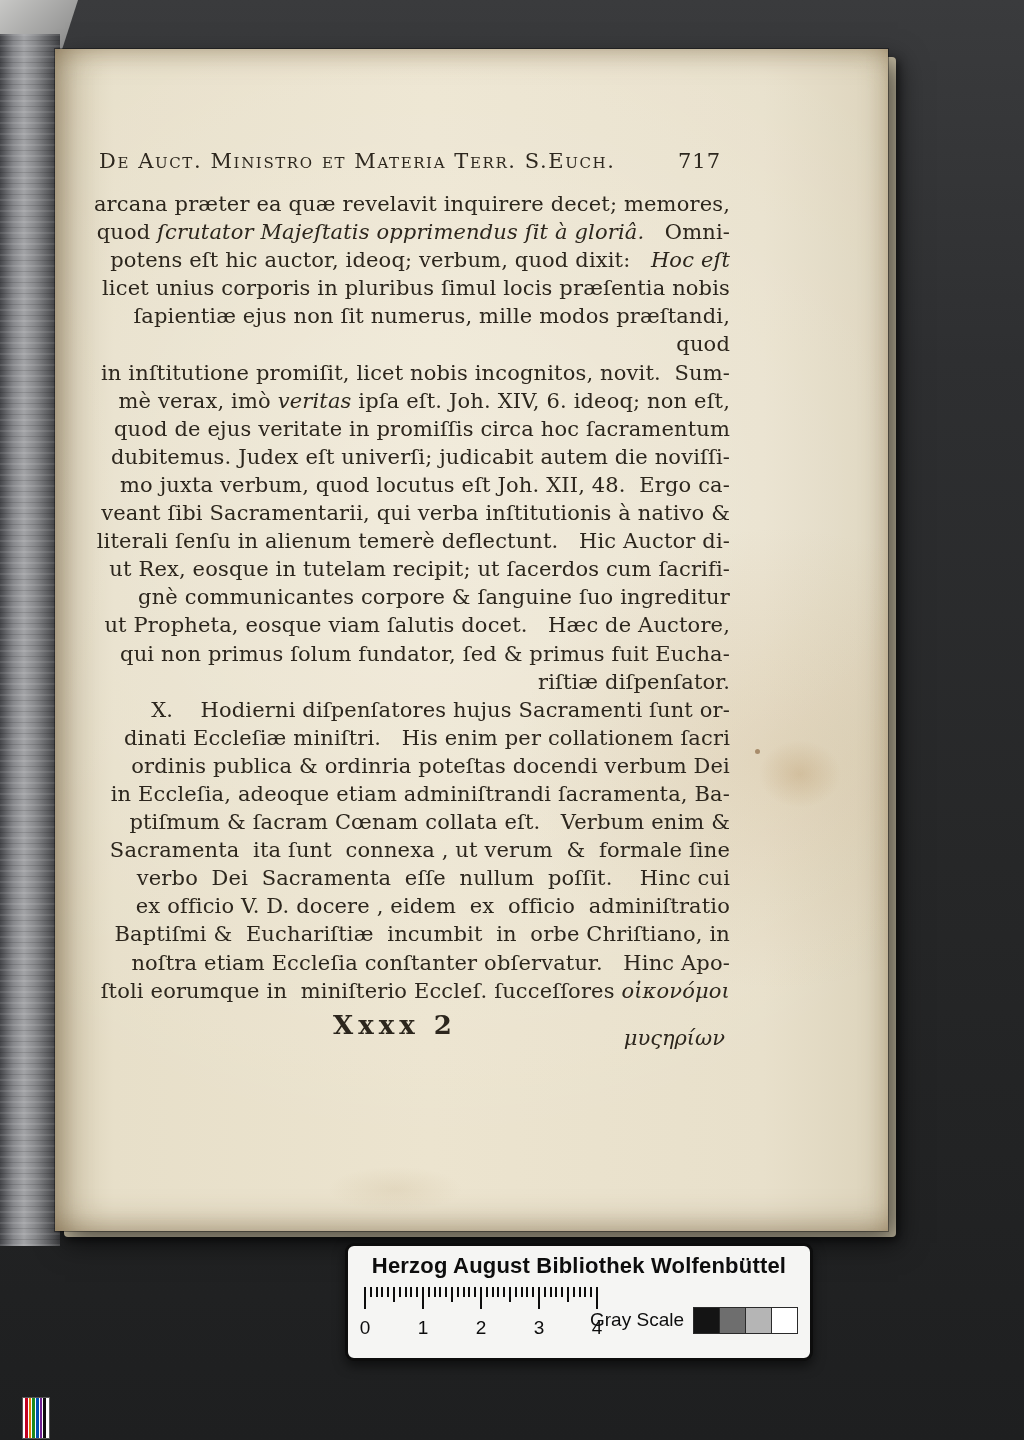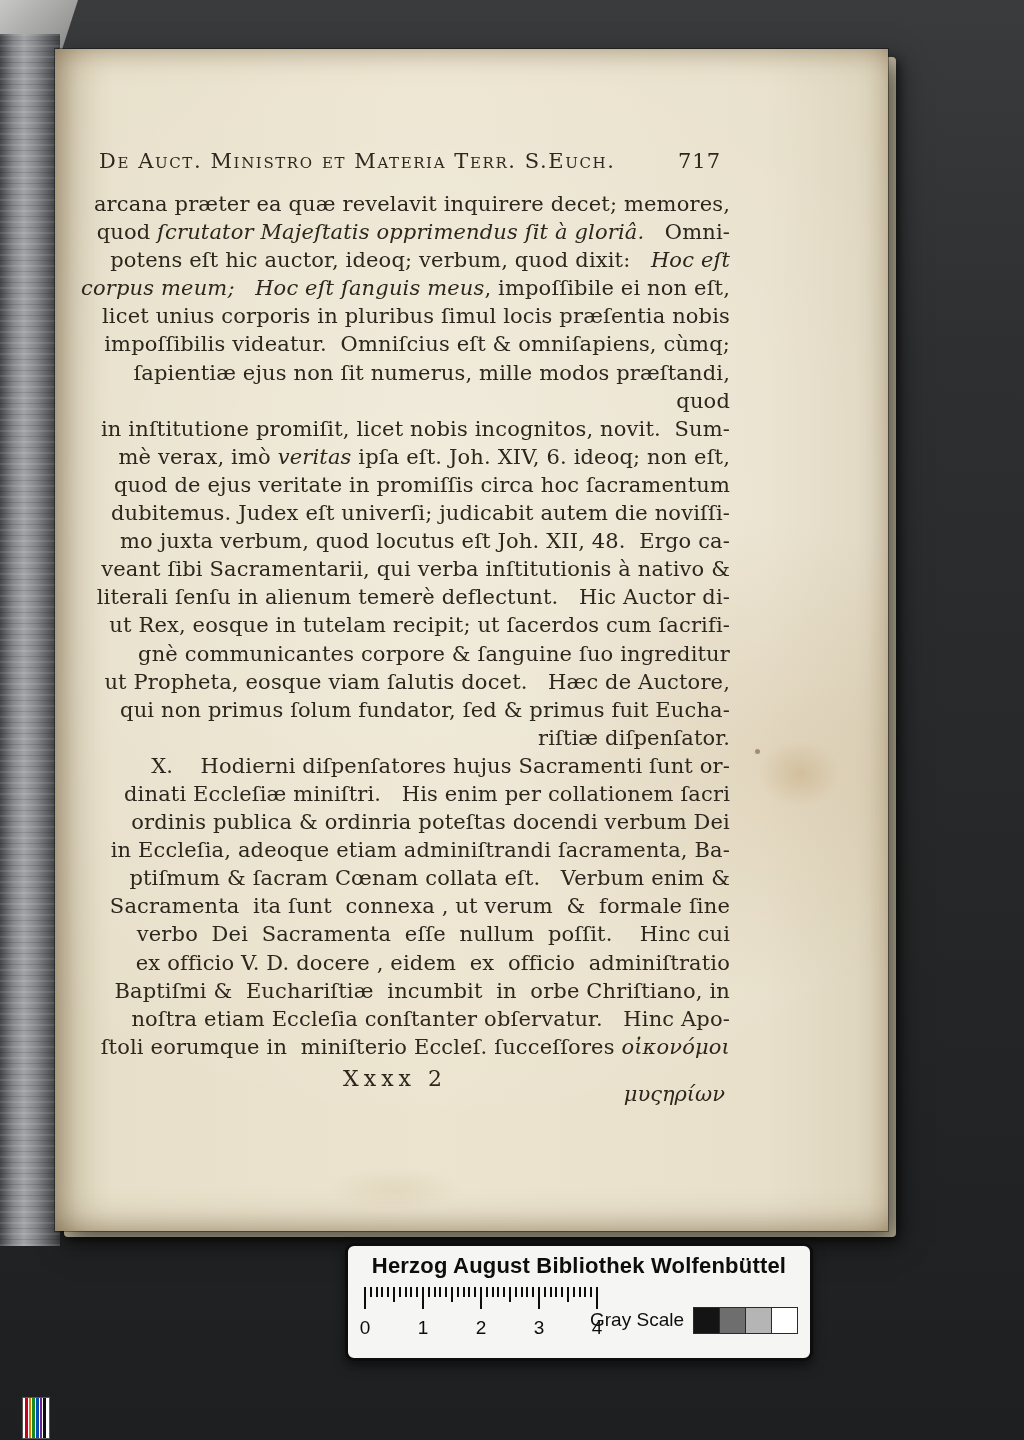--- a/index.html
+++ b/index.html
@@ -47,21 +47,21 @@
   .running-head{display:flex;justify-content:space-between;align-items:baseline;
     margin-left:24px;width:622px;
     font-variant:small-caps;letter-spacing:1.6px;font-size:21px;color:#2d271e;}
   .running-head .pagenum{letter-spacing:1px;font-variant:normal;}
   .body-lines{margin-top:17px;width:655px;text-align:right;}
   .line{font-size:21px;line-height:28.1px;white-space:pre-wrap;letter-spacing:.15px;color:#2c261d;}
   .line .it{font-style:italic;}
   .line.indent{text-indent:34px;}
   .sig-row{position:relative;width:640px;margin-top:5px;height:60px;}
   .sig{position:absolute;left:50%;transform:translateX(-50%);top:0;
-    font-size:22px;letter-spacing:5px;color:#2c261d;}
+    font-size:26px;letter-spacing:5px;color:#2c261d;font-weight:bold;}
   .catch{position:absolute;right:-10px;top:16px;font-style:italic;font-size:21px;color:#2c261d;}
 
   
   .ruler-card{position:absolute;left:345px;top:1243px;width:468px;height:118px;box-sizing:border-box;
     background:#f5f5f3;border:3px solid #0d0d0d;border-radius:9px;padding:7px 12px 0 12px;
     box-shadow:0 5px 12px rgba(0,0,0,.55);}
   .ruler-title{font-family:"Liberation Sans",sans-serif;font-weight:bold;font-size:22px;
     color:#0d0d0d;text-align:center;letter-spacing:.2px;}
   .ruler-body{display:flex;margin-top:8px;}
   .scale-block{position:relative;width:252px;height:58px;}
@@ -109,23 +109,21 @@
     <div class="page-inner">
       <div class="running-head">
         <span>De Auct. Ministro et Materia Terr. S.Euch.</span>
         <span class="pagenum">717</span>
       </div>
 
       <div class="body-lines">
           <div class="line"><span>arcana præter ea quæ revelavit inquirere decet; memores,</span></div>
           <div class="line"><span>quod </span><span class="it">ſcrutator Majeſtatis opprimendus ſit à gloriâ.</span><span>   Omni-</span></div>
           <div class="line"><span>potens eſt hic auctor, ideoq; verbum, quod dixit:   </span><span class="it">Hoc eſt</span></div>
-          <div class="line"><span class="it">corpus meum;</span><span>   </span><span class="it">Hoc eſt ſanguis meus</span><span>, impoſſibile ei non eſt,</span></div>
           <div class="line"><span>licet unius corporis in pluribus ſimul locis præſentia nobis</span></div>
-          <div class="line"><span>impoſſibilis videatur.  Omniſcius eſt &amp; omniſapiens, cùmq;</span></div>
           <div class="line"><span>ſapientiæ ejus non ſit numerus, mille modos præſtandi, quod</span></div>
           <div class="line"><span>in inſtitutione promiſit, licet nobis incognitos, novit.  Sum-</span></div>
           <div class="line"><span>mè verax, imò </span><span class="it">veritas</span><span> ipſa eſt. Joh. XIV, 6. ideoq; non eſt,</span></div>
           <div class="line"><span>quod de ejus veritate in promiſſis circa hoc ſacramentum</span></div>
           <div class="line"><span>dubitemus. Judex eſt univerſi; judicabit autem die noviſſi-</span></div>
           <div class="line"><span>mo juxta verbum, quod locutus eſt Joh. XII, 48.  Ergo ca-</span></div>
           <div class="line"><span>veant ſibi Sacramentarii, qui verba inſtitutionis à nativo &amp;</span></div>
           <div class="line"><span>literali ſenſu in alienum temerè deflectunt.   Hic Auctor di-</span></div>
           <div class="line"><span>ut Rex, eosque in tutelam recipit; ut ſacerdos cum ſacrifi-</span></div>
           <div class="line"><span>gnè communicantes corpore &amp; ſanguine ſuo ingreditur</span></div>

